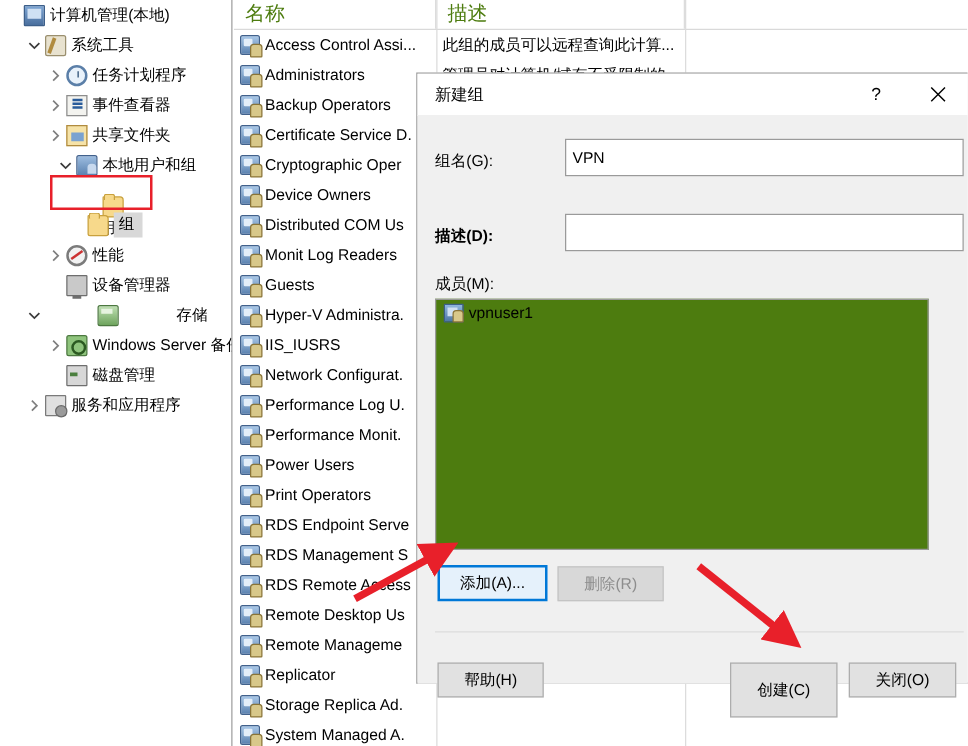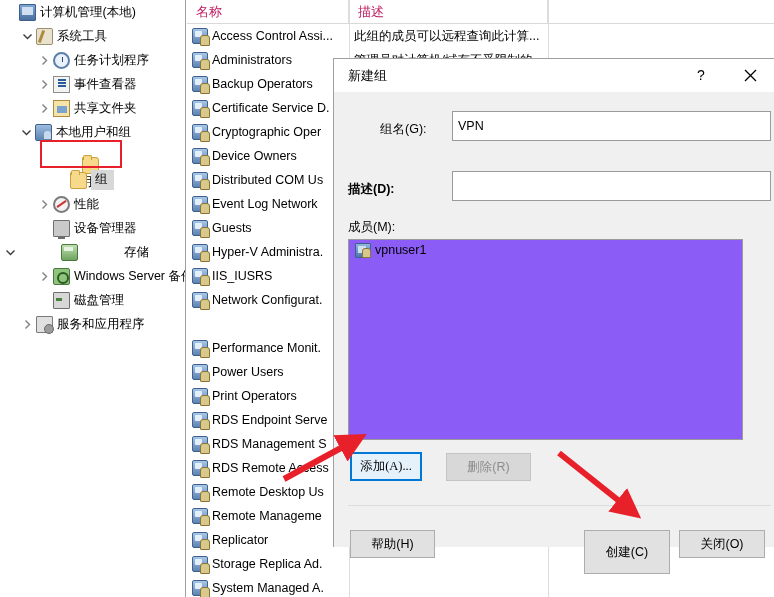--- a/index.html
+++ b/index.html
@@ -68,22 +68,22 @@
   
   .list-pane {
     position: absolute; left: 187px; top: 0; width: 587px; height: 597px;
     background: #ffffff; overflow: hidden;
   }
   .lp-header {
     position:absolute; left:0; top:0; height:24px; width:100%;
     border-bottom:1px solid #d9d9d9; background:#fff;
   }
   .lp-col {
-    position:absolute; top:0; height:23px; line-height:24px; font-size:13px;
-    padding-left:9px; color:#be185d; border-right:1px solid #dcdcdc;
+    position:absolute; top:0; height:23px; line-height:24px; font-size:16px;
+    padding-left:9px; color:#4d7c0f; border-right:1px solid #dcdcdc;
   }
   .lp-col.c-name { left:0; width:162px; }
   .lp-col.c-desc { left:162px; width:199px;font-family:Liberation Serif, serif; }
   .lp-col.c-end  { left:361px; width:226px; border-right:none; }
 
   .lp-rows { position:absolute; left:0; top:24px; width:100%; }
   .lp-row { position:relative; height:24px; }
   .lp-name {
     position:absolute; left:5px; top:0; height:24px; display:flex; align-items:center;
     font-size:12.5px; white-space:nowrap; overflow:hidden; width:160px;
@@ -135,21 +135,21 @@
   .field-label {
     position:absolute; font-size:12.5px; color:#000;
   }
   .field-input {
     position:absolute; background:#ffffff; border:1px solid #9a9a9a;
     font-family:"Liberation Sans","DejaVu Sans",sans-serif; font-size:12.5px;
     color:#000; padding:2px 5px; outline:none;
   }
   .members-box {
     position:absolute; left:14px; top:146px; width:395px; height:201px;
-    background:#8b5cf6; border:1px solid #9a9a9a; overflow:hidden;
+    background:#4d7c0f; border:1px solid #9a9a9a; overflow:hidden;
   }
   .member-row {
     display:flex; align-items:center; height:20px; padding-left:6px; font-size:12.5px;
   }
   .member-icon {
     width:16px; height:15px; flex:0 0 16px; margin-right:4px; position:relative;
     background: linear-gradient(#8fb6de,#4e77a6); border:1px solid #3d5f8a; border-radius:1px;
   }
   .member-icon:before {
     content:''; position:absolute; left:2px; top:2px; right:4px; height:7px; background:#cfe0f3;
@@ -216,21 +216,21 @@
         </div>
         <div class="tree-node" style="padding-left: 38px;">
           <span class="chev">
             <svg width="13" height="13" viewBox="0 0 13 13">
               <polyline points="4.5,2.5 8.5,6.5 4.5,10.5" fill="none" stroke="#808080" stroke-width="1.4"></polyline>
             </svg>
           </span>
           <span class="tn-icon ic-shared"></span>
           <span class="tn-label">共享文件夹</span>
         </div>
-        <div class="tree-node" style="padding-left: 20px;">
+        <div class="tree-node" style="padding-left: 46px;">
           <span class="chev">
             <svg width="13" height="13" viewBox="0 0 13 13">
               <polyline points="2.5,4.5 6.5,8.5 10.5,4.5" fill="none" stroke="#3b3b3b" stroke-width="1.4"></polyline>
             </svg>
           </span>
           <span class="tn-icon ic-users"></span>
           <span class="tn-label">本地用户和组</span>
         </div>
         <div class="tree-node" style=" flex-direction: column;">
           <span class="chev"></span>
@@ -249,21 +249,21 @@
             </svg>
           </span>
           <span class="tn-icon ic-perf"></span>
           <span class="tn-label">性能</span>
         </div>
         <div class="tree-node" style="padding-left: 38px;">
           <span class="chev"></span>
           <span class="tn-icon ic-devmgr"></span>
           <span class="tn-label">设备管理器</span>
         </div>
-        <div class="tree-node" style="padding-left: 4px; gap: 42px;">
+        <div class="tree-node" style="padding-left: 21px; gap: 42px;">
           <span class="chev">
             <svg width="13" height="13" viewBox="0 0 13 13">
               <polyline points="2.5,4.5 6.5,8.5 10.5,4.5" fill="none" stroke="#3b3b3b" stroke-width="1.4"></polyline>
             </svg>
           </span>
           <span class="tn-icon ic-storage"></span>
           <span class="tn-label">存储</span>
         </div>
         <div class="tree-node" style="padding-left: 38px;">
           <span class="chev">
@@ -346,21 +346,21 @@
         <div class="lp-row">
           <span class="lp-name">
             <span class="grp-icon"></span>
             <span>Distributed COM Us</span>
           </span>
           <span class="lp-desc"></span>
         </div>
         <div class="lp-row">
           <span class="lp-name">
             <span class="grp-icon"></span>
-            <span>Event Log Network</span>
+            <span>Monit Log Readers</span>
           </span>
           <span class="lp-desc"></span>
         </div>
         <div class="lp-row">
           <span class="lp-name">
             <span class="grp-icon"></span>
             <span>Guests</span>
           </span>
           <span class="lp-desc"></span>
         </div>
@@ -379,20 +379,24 @@
           <span class="lp-desc"></span>
         </div>
         <div class="lp-row">
           <span class="lp-name">
             <span class="grp-icon"></span>
             <span>Network Configurat.</span>
           </span>
           <span class="lp-desc"></span>
         </div>
         <div class="lp-row">
+          <span class="lp-name">
+            <span class="grp-icon"></span>
+            <span>Performance Log U.</span>
+          </span>
           <span class="lp-desc"></span>
         </div>
         <div class="lp-row">
           <span class="lp-name">
             <span class="grp-icon"></span>
             <span>Performance Monit.</span>
           </span>
           <span class="lp-desc"></span>
         </div>
         <div class="lp-row">
@@ -475,38 +479,38 @@
       <div class="dlg-close">
         <svg width="13" height="13" viewBox="0 0 13 13">
           <line x1="1" y1="1" x2="12" y2="12" stroke="#000" stroke-width="1.2"></line>
           <line x1="12" y1="1" x2="1" y2="12" stroke="#000" stroke-width="1.2"></line>
         </svg>
       </div>
     </div>
 
     <div class="dlg-body">
 
-      <div class="field-label" style="left:14px; top:28px;margin-left:32px;">组名(G):</div>
+      <div class="field-label" style="left:14px; top:28px;">组名(G):</div>
       <input class="field-input" style="left: 118px; top: 18px; width: 319px; height: 30px;" value="VPN">
 
       <div class="field-label" style="left:14px; top:88px;font-weight:bold;">描述(D):</div>
       <input class="field-input" style="left: 118px; top: 78px; width: 319px; height: 30px;" value="">
 
       <div class="field-label" style="left:14px; top:126px;">成员(M):</div>
 
       <div class="members-box">
         <div id="members-list">
             <div class="member-row">
               <span class="member-icon"></span>
               <span>vpnuser1</span>
             </div>
           </div>
       </div>
 
-      <div class="btn focused" style="left:16px; top:359px; width:72px; height:29px;font-family:Liberation Serif, serif;">添加(A)...</div>
+      <div class="btn focused" style="left:16px; top:359px; width:88px; height:29px;">添加(A)...</div>
       <div class="btn disabled" style="left:112px; top:360px; width:85px; height:28px;">删除(R)</div>
 
       <div class="hr" style="top:412px;"></div>
 
       <div class="btn" style="left:16px; top:437px; width:85px; height:28px;">帮助(H)</div>
       <div class="btn" style="left:250px; top:437px; width:86px; height:44px;">创建(C)</div>
       <div class="btn" style="left:345px; top:437px; width:86px; height:28px;">关闭(O)</div>
     </div>
   </div>
 

